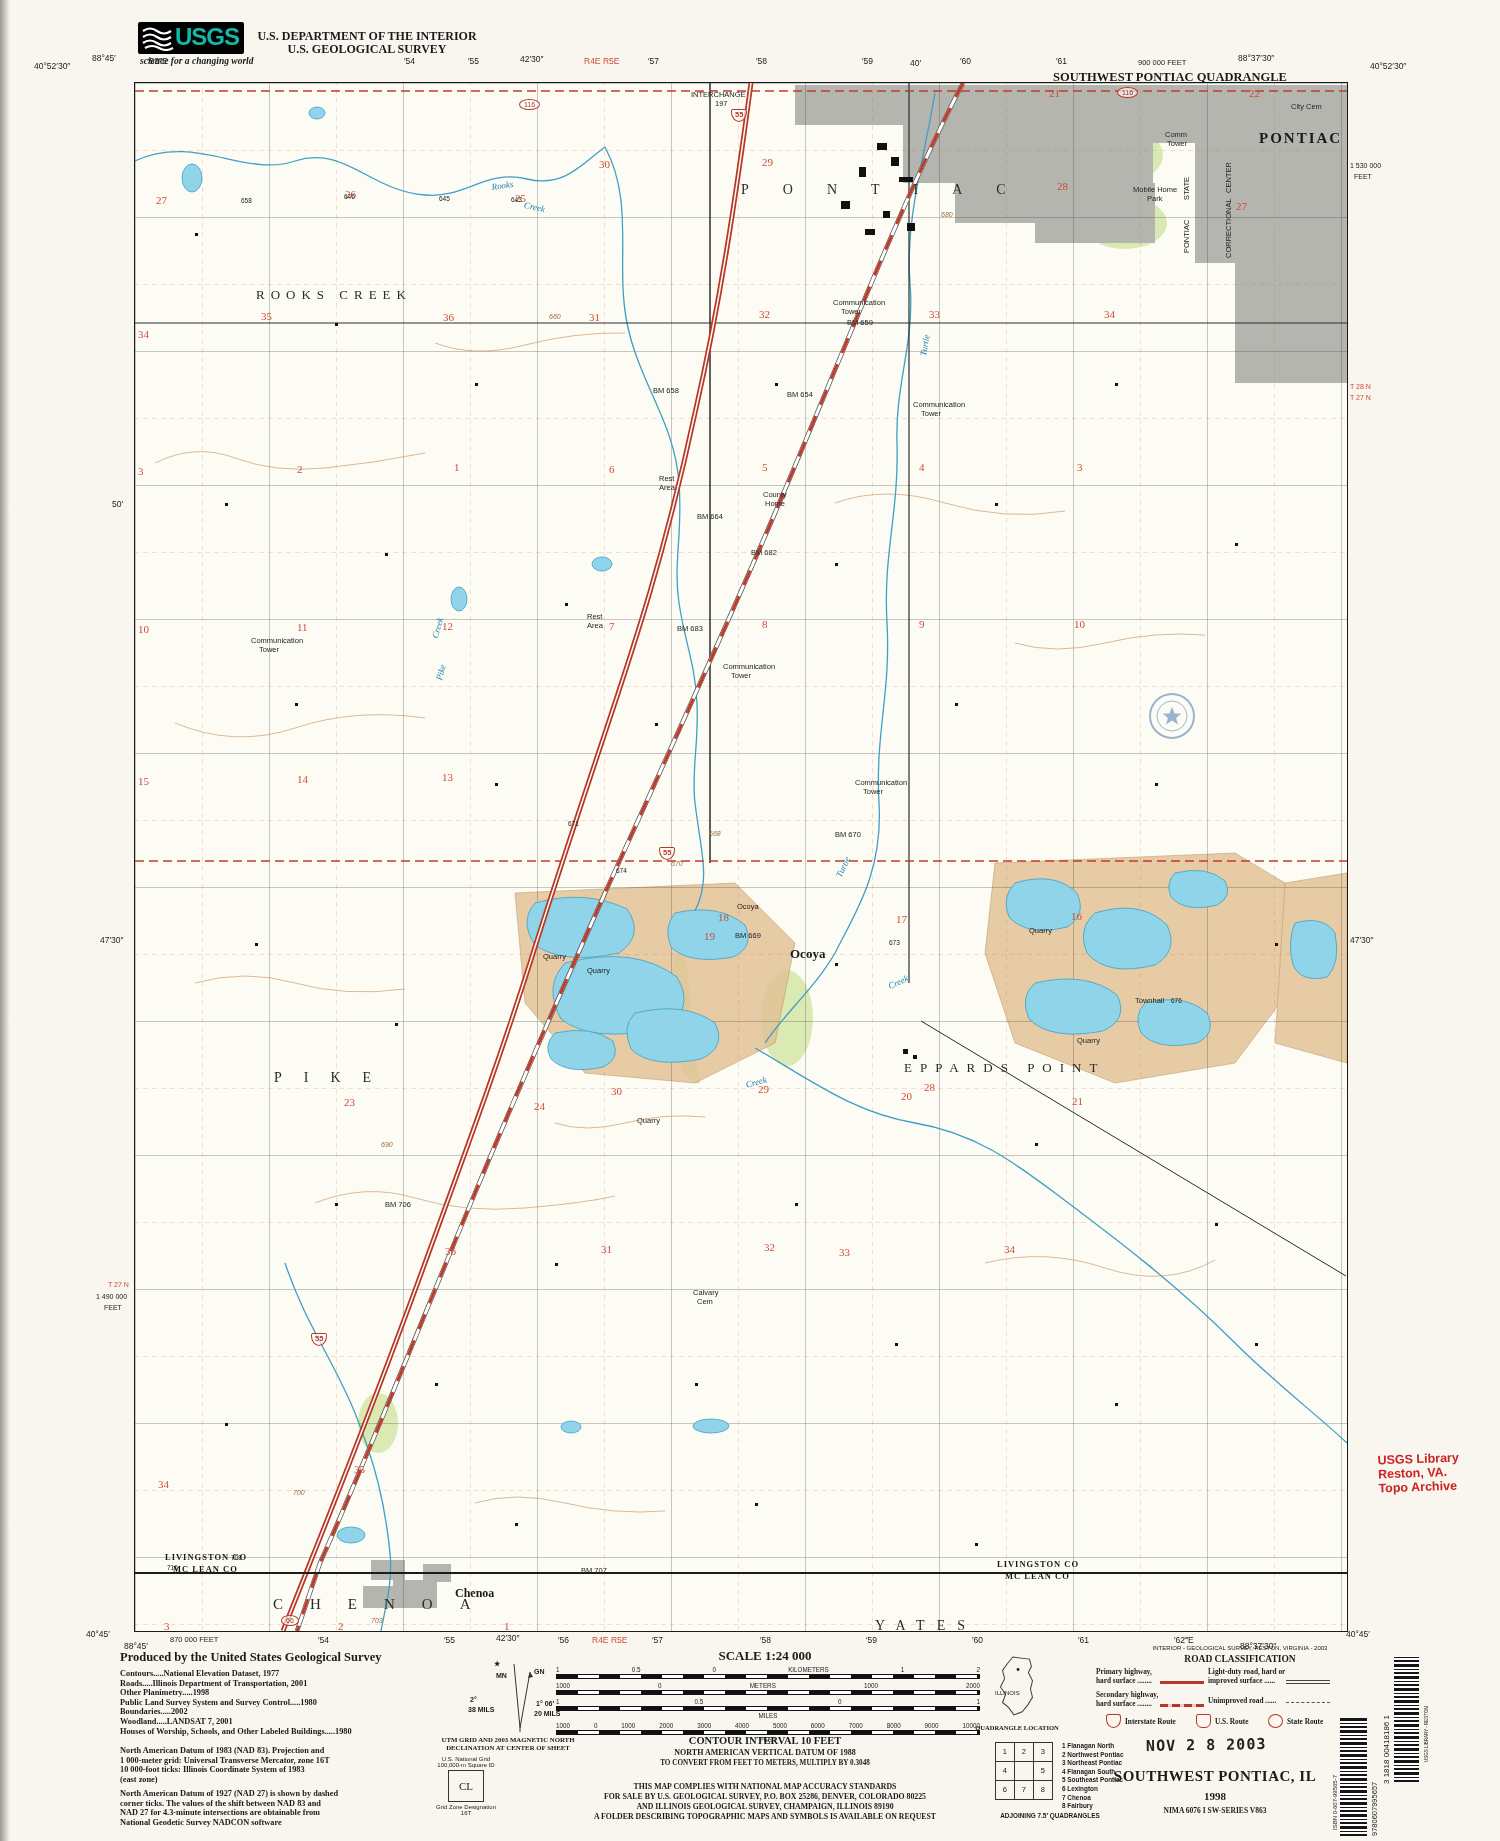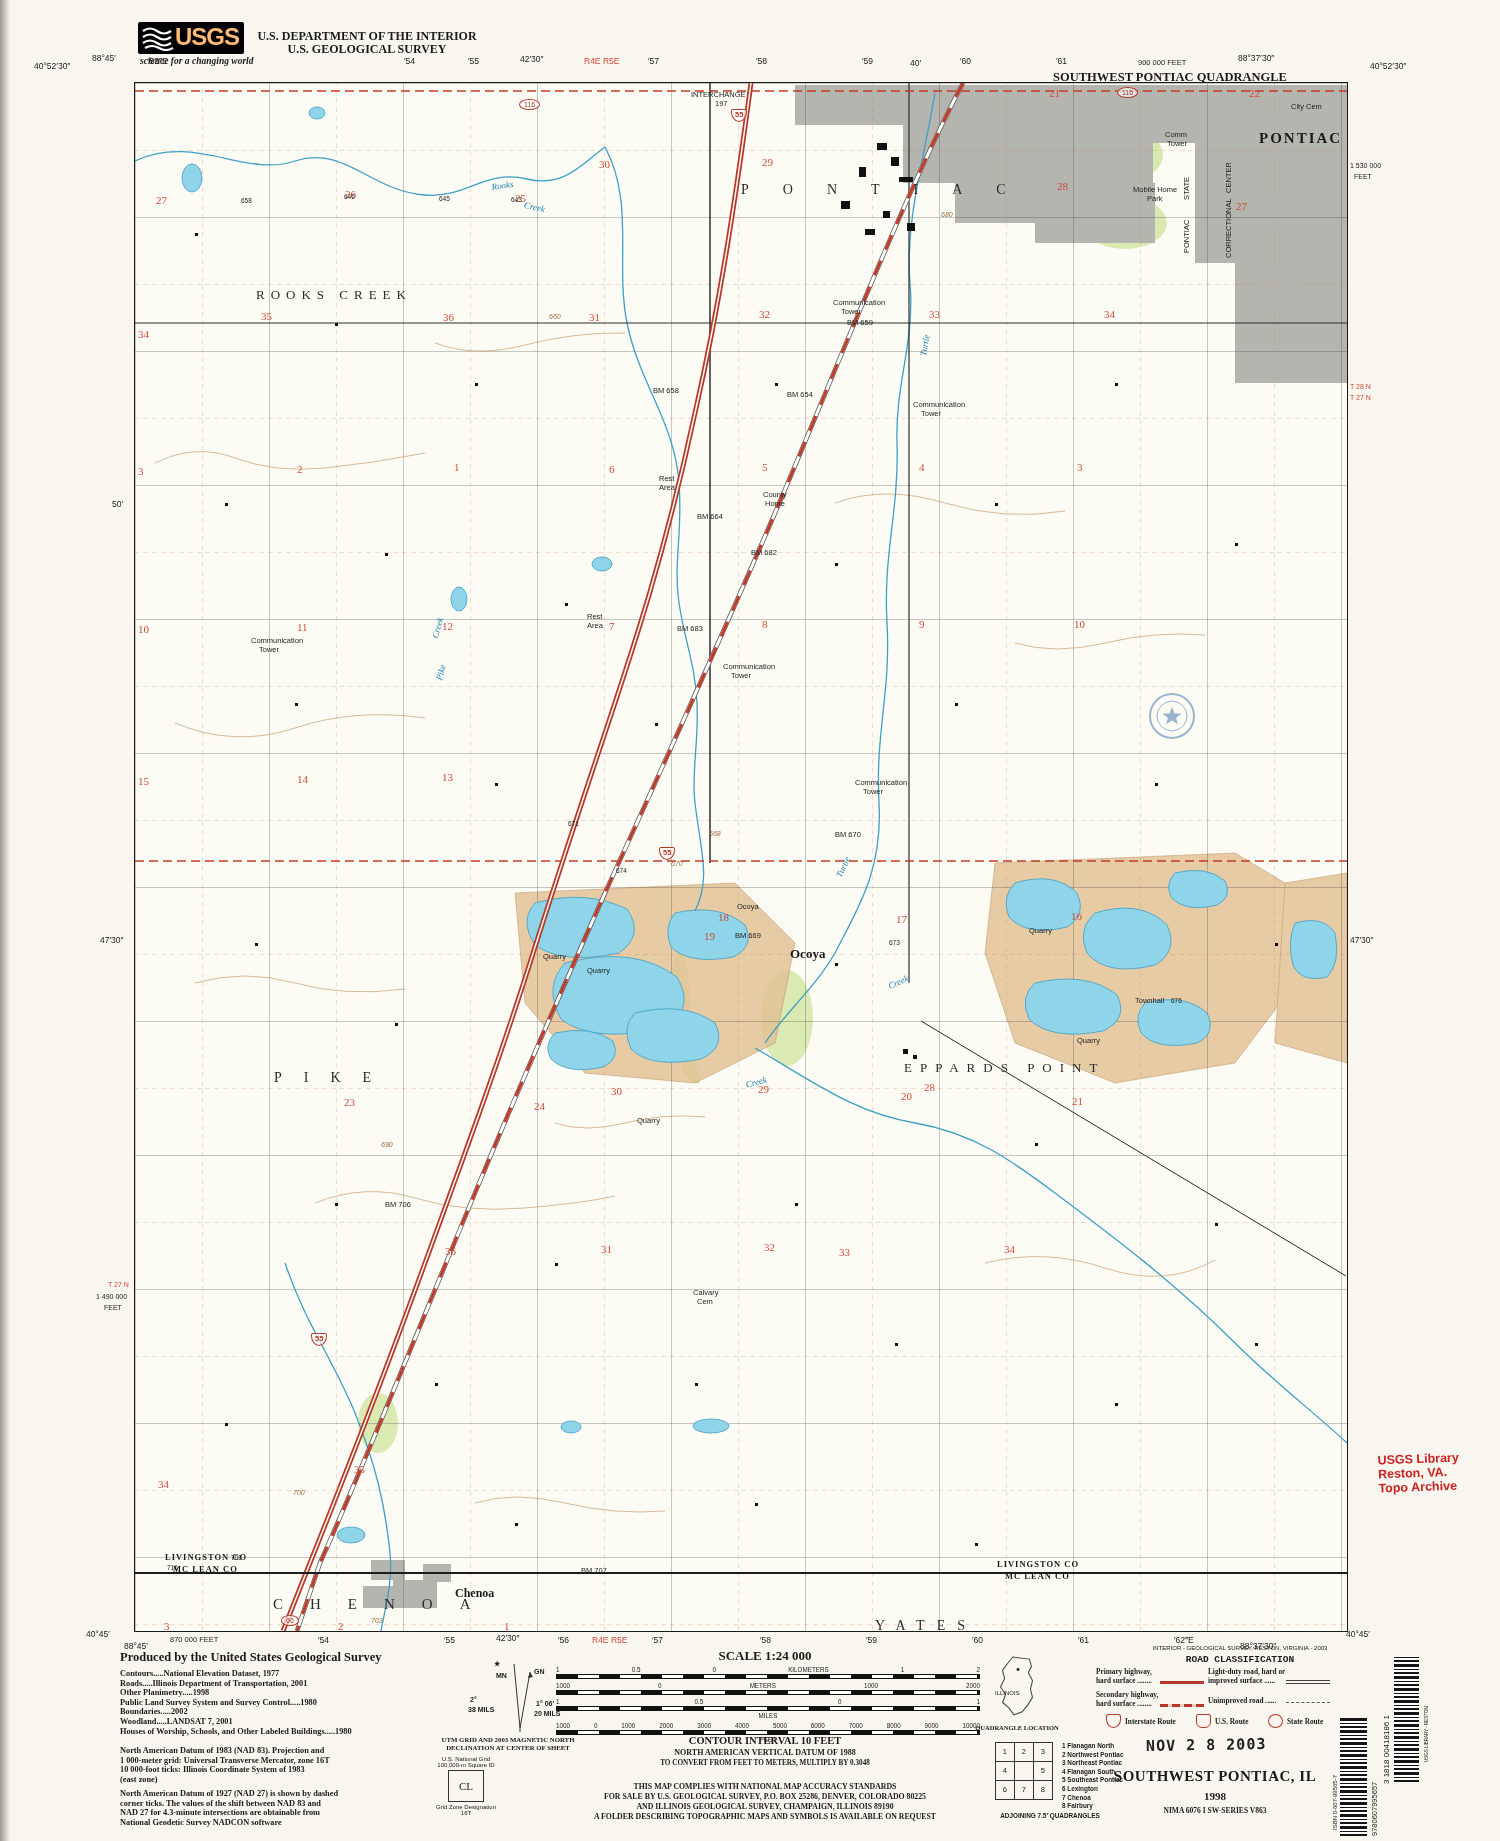--- a/index.html
+++ b/index.html
@@ -1,21 +1,21 @@
 <!DOCTYPE html>
 <html><head>
 <meta charset="utf-8">
 <style>
   html,body{margin:0;padding:0;background:#c9c7c0;}
   #sheet{position:relative;width:1500px;height:1841px;background:#f8f6ef;overflow:hidden;
          font-family:"Liberation Serif",serif;color:#1a1a1a;}
   
   .usgs-box{position:absolute;left:138px;top:22px;width:106px;height:32px;background:#000;border-radius:2px;}
   .usgs-box svg{position:absolute;left:4px;top:3px;}
-  .usgs-word{position:absolute;right:5px;top:1px;color:#fdba74;font-family:"Liberation Sans",sans-serif;
+  .usgs-word{position:absolute;right:5px;top:1px;color:#14b8a6;font-family:"Liberation Sans",sans-serif;
              font-weight:bold;font-size:24px;letter-spacing:-1px;}
   .usgs-tag{position:absolute;left:140px;top:56px;font-style:italic;font-weight:bold;font-size:9.5px;}
   .dept{position:absolute;left:252px;top:30px;width:230px;text-align:center;font-weight:bold;font-size:12px;line-height:13px;}
   .quad-head{position:absolute;left:1040px;top:26px;width:260px;text-align:center;font-weight:bold;}
   .quad-head .t1{font-size:12.5px;margin-top:44px;} .quad-head .t2{font-size:11px;margin-top:1px;} .quad-head .t3{font-size:10px;margin-top:2px;}
   
   #map-frame{position:absolute;left:134px;top:82px;width:1212px;height:1548px;border:1.4px solid #1a1a1a;background:#fdfcf4;}
   #map-frame svg.art{position:absolute;left:0;top:0;width:100%;height:100%;}
   #map-labels{position:absolute;left:0;top:0;width:100%;height:100%;pointer-events:none;}
   .map-label{position:absolute;white-space:nowrap;font-size:7.5px;font-family:"Liberation Sans",sans-serif;
@@ -49,21 +49,21 @@
             display:flex;align-items:center;justify-content:center;}
   .scale-title{position:absolute;left:600px;top:1648px;width:330px;text-align:center;font-weight:bold;font-size:13px;}
   .bars{position:absolute;left:556px;top:1666px;width:424px;}
   .ticks{display:flex;justify-content:space-between;font-size:6.3px;font-family:"Liberation Sans",sans-serif;margin-bottom:1px;}
   .sbar{height:3px;border:0.5px solid #111;background:repeating-linear-gradient(90deg,#111 0 21px,#fff 21px 42px);margin-bottom:3px;}
   .bar-unit{text-align:center;font-size:6.3px;font-family:"Liberation Sans",sans-serif;margin:-2px 0 3px;}
   .contour-block{position:absolute;left:600px;top:1735px;width:330px;text-align:center;font-weight:bold;}
   .contour-block .c1{font-size:10.5px;} .contour-block .c2{font-size:8px;margin-top:2px;} .contour-block .c3{font-size:7.2px;margin-top:2px;}
   .accuracy{position:absolute;left:530px;top:1782px;width:470px;text-align:center;font-size:7.8px;font-weight:bold;line-height:10px;}
   .imprint{position:absolute;left:1090px;top:1645px;width:300px;text-align:center;font-size:6px;font-family:"Liberation Sans",sans-serif;}
-  .rc-title{position:absolute;left:1090px;top:1654px;width:300px;text-align:center;font-weight:bold;font-size:9.5px;font-family:Liberation Mono, monospace;}
+  .rc-title{position:absolute;left:1090px;top:1654px;width:300px;text-align:center;font-weight:bold;font-size:9.5px;}
   .rc-item{position:absolute;font-size:7.3px;line-height:8.6px;font-weight:bold;}
   .rc-line{position:absolute;width:44px;}
   .rc-primary{height:3px;background:#b5382a;}
   .rc-secondary{height:3px;background:repeating-linear-gradient(90deg,#b5382a 0 8px,#eccbc4 8px 12px);}
   .rc-light{height:2px;border-top:1px solid #444;border-bottom:1px solid #444;}
   .rc-unimproved{border-top:1.2px dashed #555;height:0;}
   .shield-row{position:absolute;font-size:7.3px;font-weight:bold;display:flex;align-items:center;gap:4px;}
   .shp{display:inline-block;width:13px;height:12px;border:1.2px solid #b5382a;}
   .shp.int{border-radius:3px 3px 8px 8px/3px 3px 9px 9px;}
   .shp.us{border-radius:2px 2px 6px 6px;}

